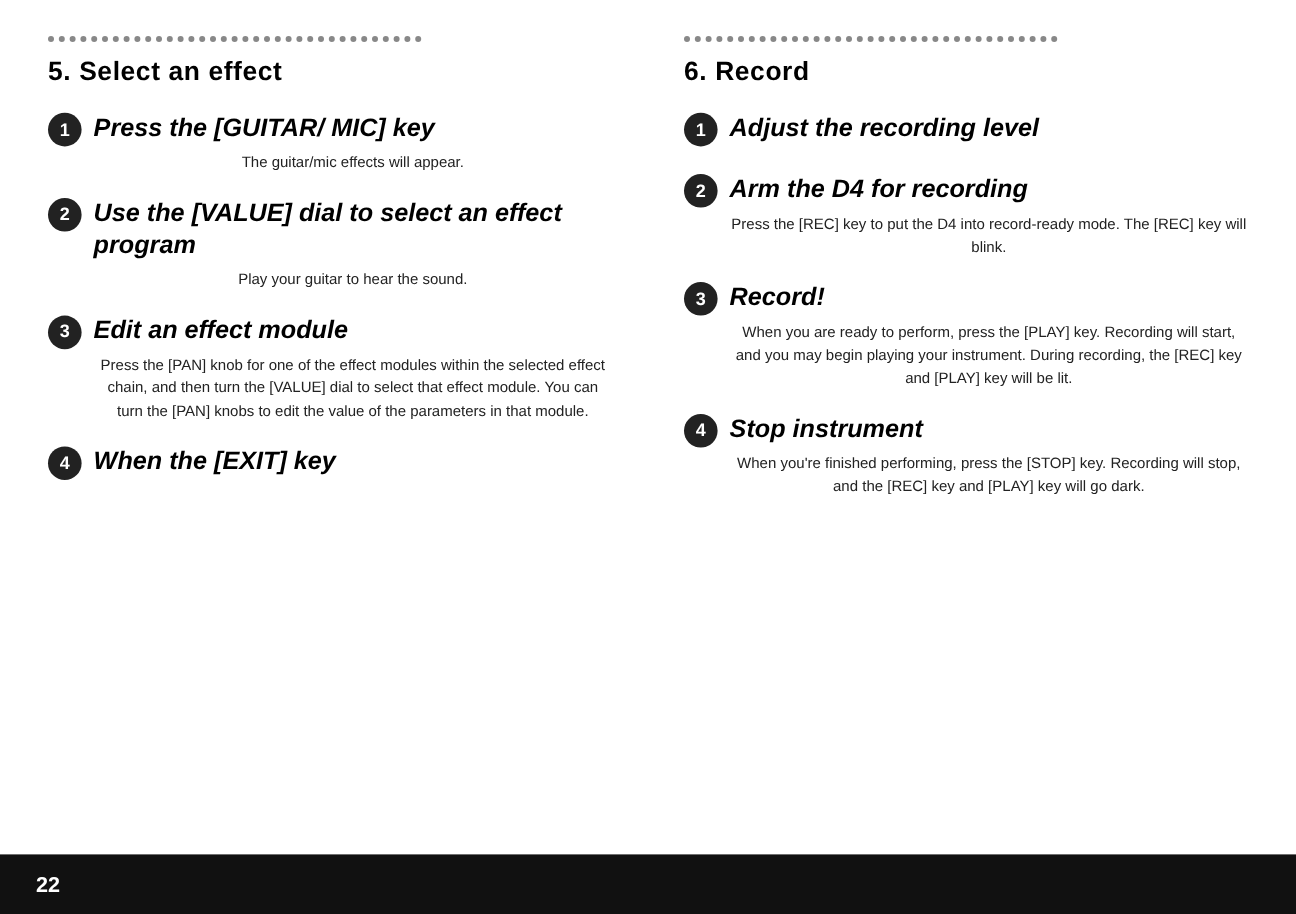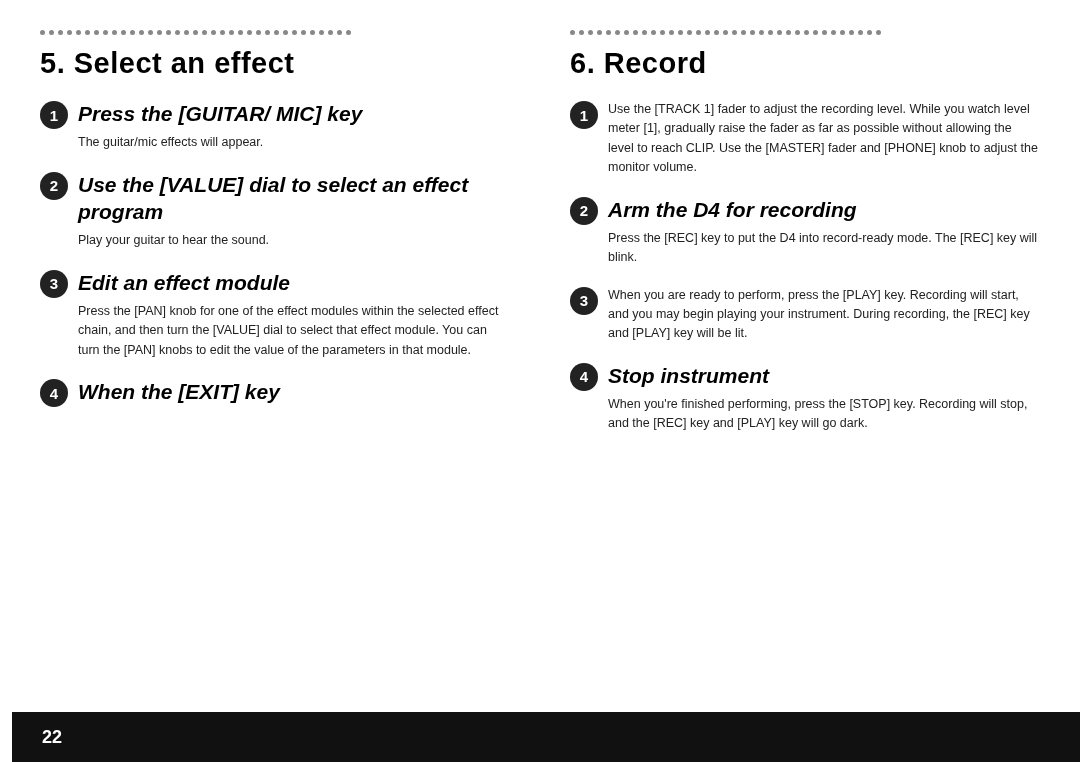--- a/index.html
+++ b/index.html
@@ -43,21 +43,21 @@
     .dot {
       width: 5px;
       height: 5px;
       border-radius: 50%;
       background: #888;
       display: inline-block;
       flex-shrink: 0;
     }
 
     .section-title {
-      font-size: 29px;
+      font-size: 22px;
       font-weight: bold;
       font-family: 'Arial', sans-serif;
       margin-bottom: 20px;
       letter-spacing: 0.5px;
     }
 
     .step {
       display: flex;
       align-items: flex-start;
       margin-bottom: 18px;
@@ -91,34 +91,34 @@
       margin-bottom: 6px;
       line-height: 1.3;
       font-family: 'Arial', sans-serif;
     }
 
     .step-desc {
       font-size: 12.5px;
       line-height: 1.55;
       font-family: 'Arial', sans-serif;
       color: #222;
+      text-align: center;
     }
 
     .footer-bar {
       background: #111;
       color: #fff;
       height: 50px;
       display: flex;
       align-items: center;
       padding-left: 30px;
       font-size: 16px;
       font-family: 'Arial', sans-serif;
       font-weight: bold;
       flex-shrink: 0;
-      margin-left: 12px;
     }
 
     .page-number {
       font-size: 18px;
       font-weight: bold;
     }
   </style>
 </head>
 <body>
 
@@ -232,33 +232,34 @@
         <span class="dot"></span>
         <span class="dot"></span>
         <span class="dot"></span>
       </div>
     <div class="section-title">6.  Record</div>
 
     <div id="right-steps-container">
         <div class="step">
           <div class="step-number">1</div>
           <div class="step-content">
-            <div class="step-desc">Use the [TRACK 1] fader to adjust the recording level. While you watch level meter [1], gradually raise the fader as far as possible without allowing the level to reach CLIP. Use the [MASTER] fader and [PHONE] knob to adjust the monitor volume.</div>
+            <div class="step-title">Adjust the recording level</div>
           </div>
         </div>
         <div class="step">
           <div class="step-number">2</div>
           <div class="step-content">
             <div class="step-title">Arm the D4 for recording</div>
             <div class="step-desc">Press the [REC] key to put the D4 into record-ready mode. The [REC] key will blink.</div>
           </div>
         </div>
         <div class="step">
           <div class="step-number">3</div>
           <div class="step-content">
+            <div class="step-title">Record!</div>
             <div class="step-desc">When you are ready to perform, press the [PLAY] key. Recording will start, and you may  begin playing your instrument. During recording, the [REC] key and [PLAY] key will be lit.</div>
           </div>
         </div>
         <div class="step">
           <div class="step-number">4</div>
           <div class="step-content">
             <div class="step-title">Stop instrument</div>
             <div class="step-desc">When you're finished performing, press the [STOP] key. Recording will stop, and the [REC] key and [PLAY] key will go dark.</div>
           </div>
         </div>

